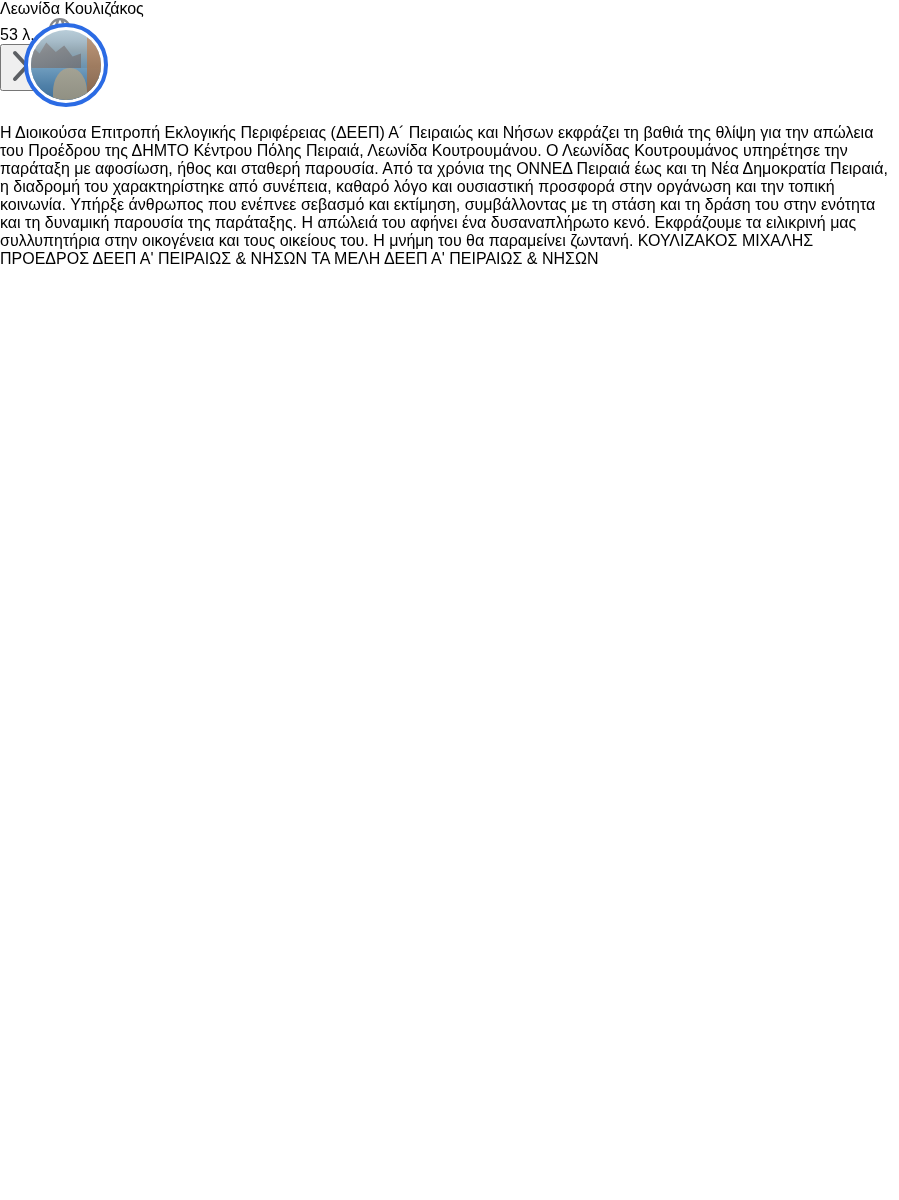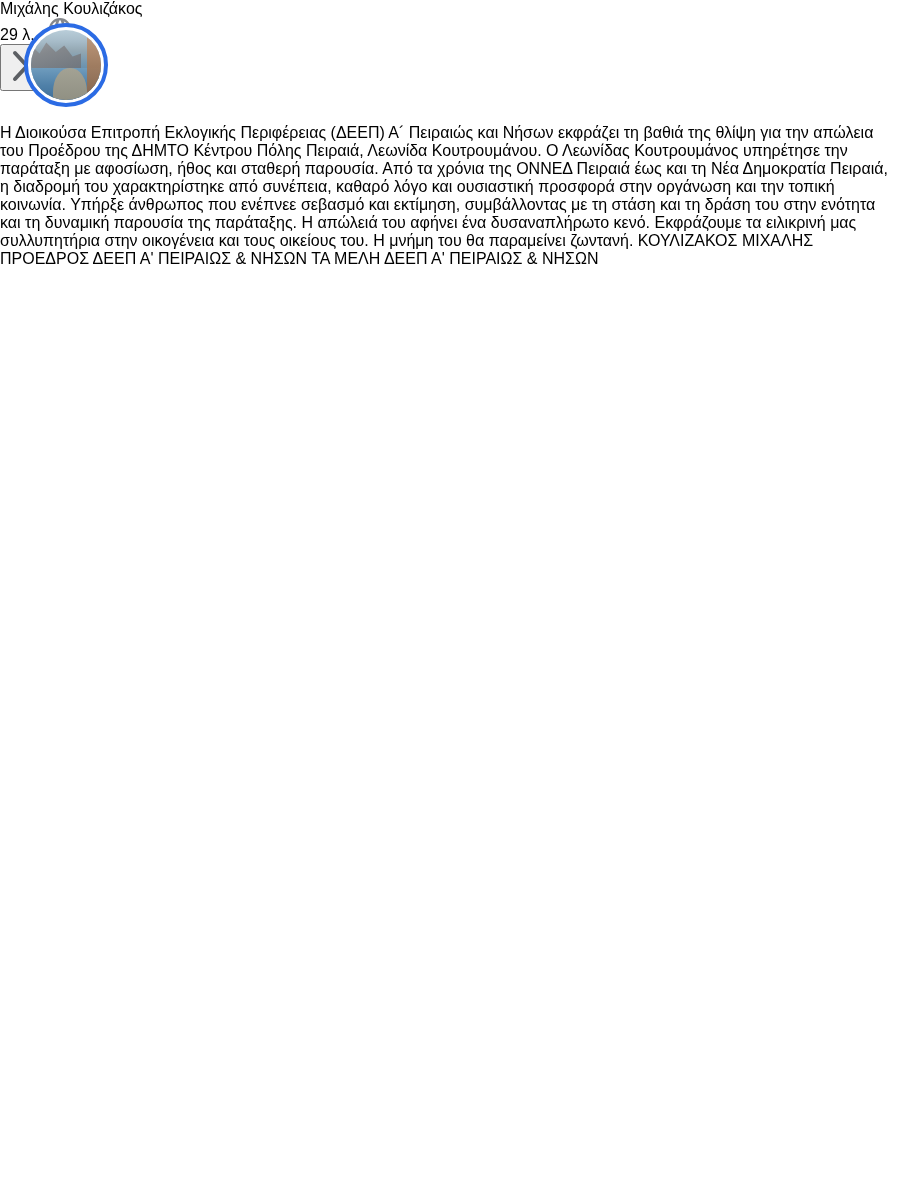--- a/index.html
+++ b/index.html
@@ -158,23 +158,23 @@
       <div class="avatar-photo">
         <div class="avatar-mountain"></div>
         <div class="avatar-water"></div>
         <div class="avatar-rock"></div>
         <div class="avatar-person-torso"></div>
         <div class="avatar-person-head"></div>
       </div>
     </div>
 
     <div class="header-text">
-      <div class="profile-name">Μιχάλης Κουλιζάκος</div>
+      <div class="profile-name">Λεωνίδα Κουλιζάκος</div>
       <div class="meta-row">
-        <span class="timestamp">29 λ.</span>
+        <span class="timestamp">53 λ.</span>
         <span>·</span>
         <span class="globe-icon">
           <svg width="22" height="22" viewBox="0 0 16 16" aria-hidden="true">
             <path fill="#84878c" d="M8 0a8 8 0 1 0 0 16A8 8 0 0 0 8 0zm5.7 5h-2.1c-.22-1.02-.53-1.93-.92-2.68A6.63 6.63 0 0 1 13.7 5zM8 1.35c.62.8 1.12 2.07 1.42 3.65H6.58C6.88 3.42 7.38 2.15 8 1.35zM1.35 9.2a6.73 6.73 0 0 1 0-2.4h2.42a14.5 14.5 0 0 0 0 2.4zm.95 1.8h2.1c.22 1.02.53 1.93.92 2.68A6.63 6.63 0 0 1 2.3 11zm2.1-6H2.3a6.63 6.63 0 0 1 3.02-2.68c-.39.75-.7 1.66-.92 2.68zM8 14.65c-.62-.8-1.12-2.07-1.42-3.65h2.84c-.3 1.58-.8 2.85-1.42 3.65zm1.72-5.45H6.28a12.6 12.6 0 0 1 0-2.4h3.44a12.6 12.6 0 0 1 0 2.4zm.46 5.13c.39-.75.7-1.66.92-2.68h2.1a6.63 6.63 0 0 1-3.02 2.68zm1.05-5.13a14.5 14.5 0 0 0 0-2.4h2.42a6.73 6.73 0 0 1 0 2.4z"></path>
           </svg>
         </span>
       </div>
     </div>
 
     <div class="header-actions">

